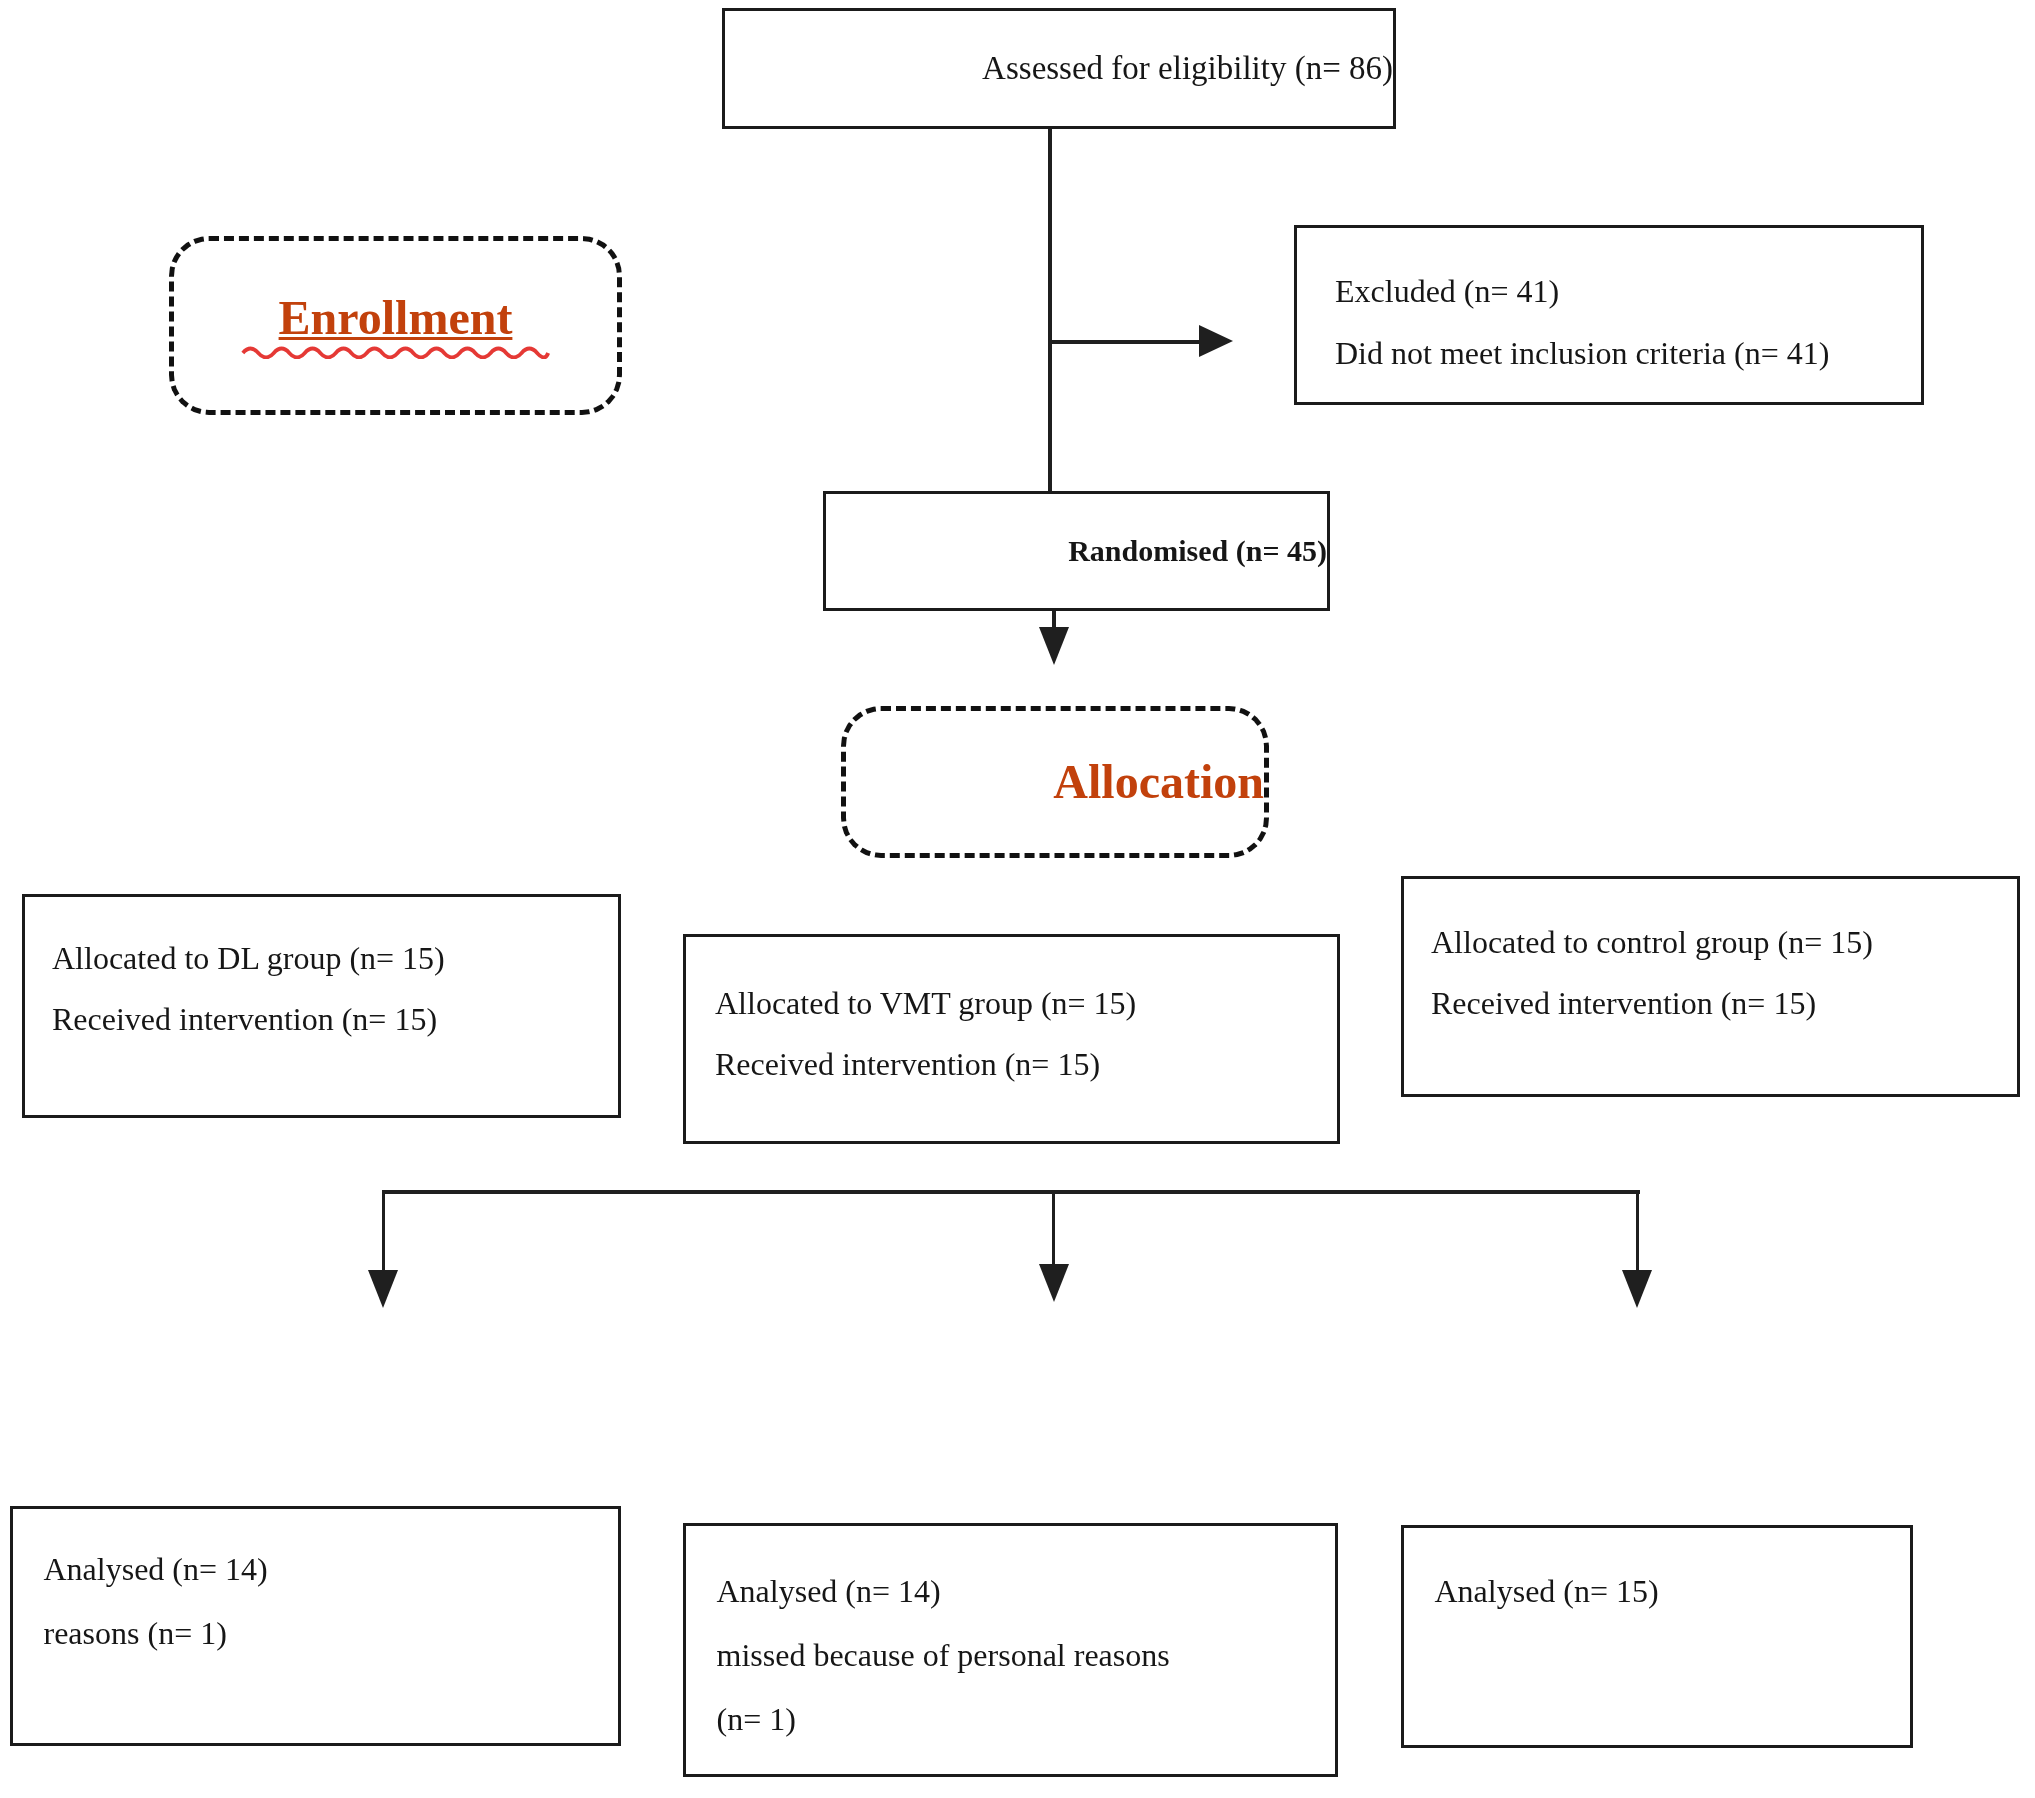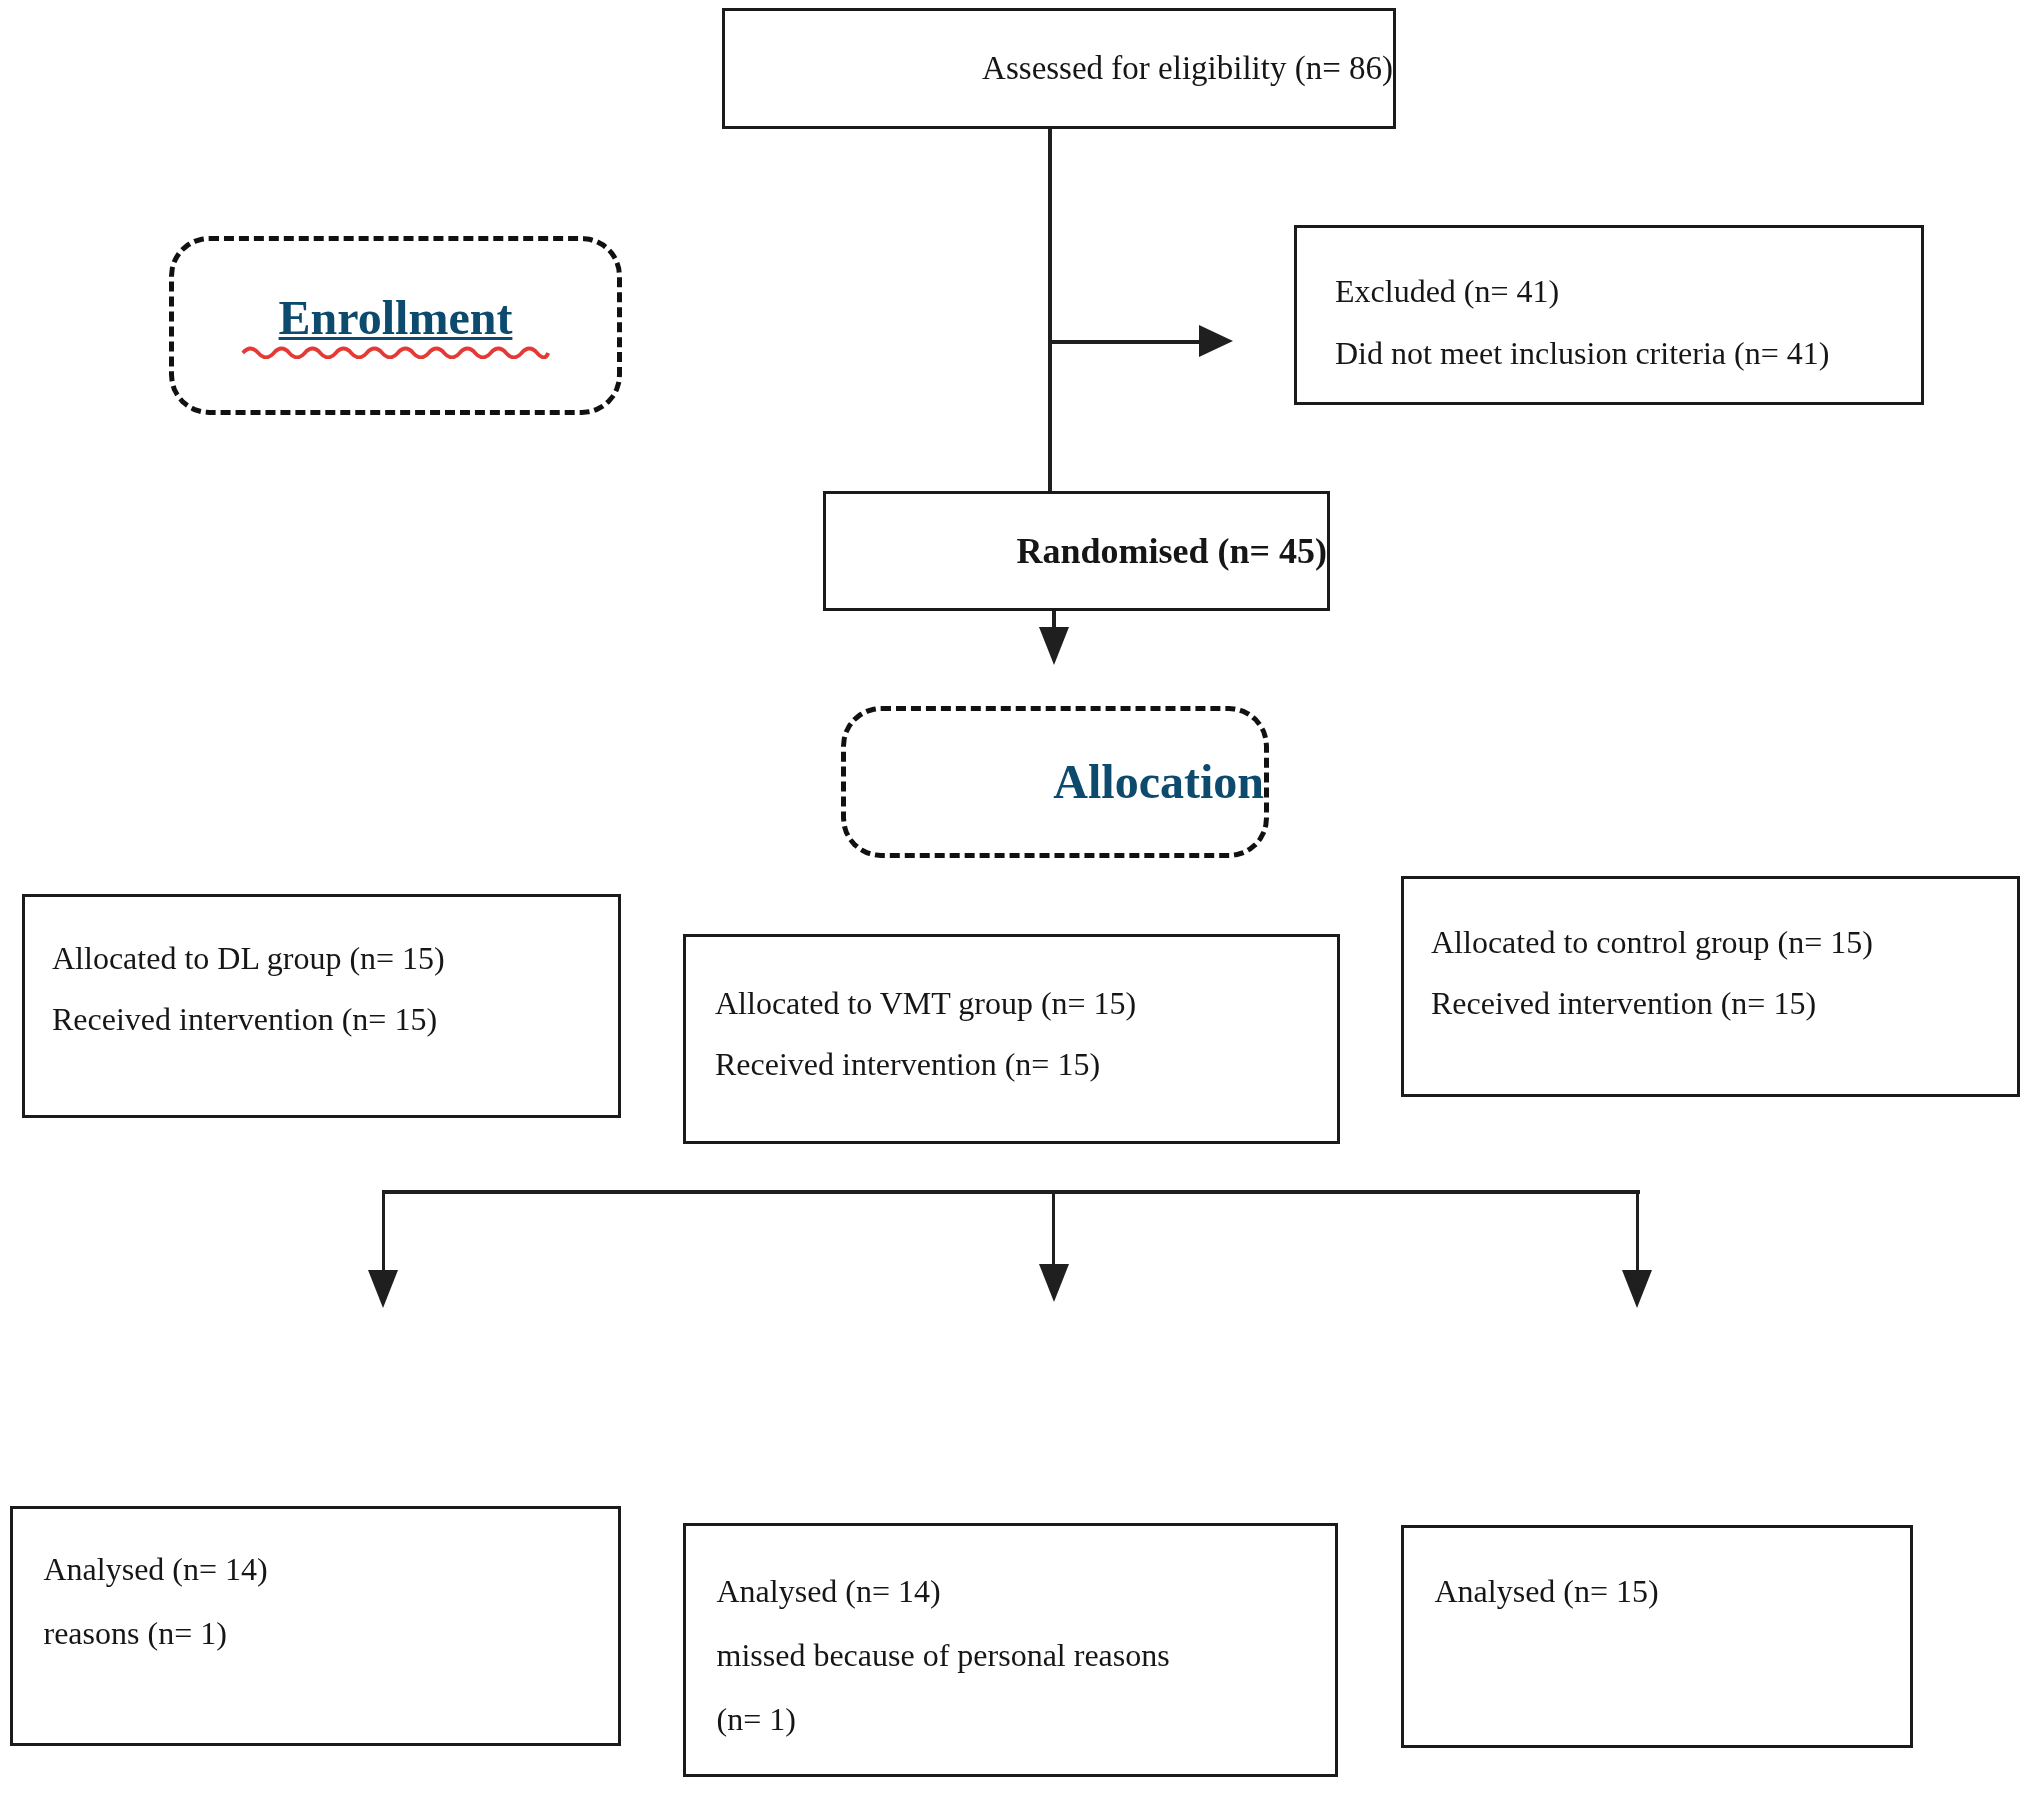--- a/index.html
+++ b/index.html
@@ -25,21 +25,21 @@
   .box.center {
     display: flex;
     align-items: center;
     justify-content: flex-end;
     text-align: center;
   }
   .bold { font-weight: bold; }
 
   #assessed    { left: 722px; top: 7.8px;   width: 674px; height: 121px; font-size: 33px; }
   #excluded    { left: 1294px; top: 225px;  width: 630px; height: 180px; padding: 32px 16.6px 0 38px; }
-  #randomised  { left: 823px; top: 491px;  width: 507px;  height: 120px; font-size: 36px; }
+  #randomised  { left: 823px; top: 491px;  width: 507px;  height: 120px; font-size: 30px; }
 
   #box-dl      { left: 22px;   top: 894px; width: 599px; height: 224px; padding: 30.5px 16.6px 0 27px; line-height: 61px; }
   #box-vmt     { left: 683px; top: 934px; width: 657px; height: 210px; padding: 36px 16.6px 0 29px; line-height: 61px; }
   #box-control { left: 1401px; top: 876px; width: 619px; height: 221px; padding: 33px 16.6px 0 27px; line-height: 61px; }
 
   #box-an-dl      { left: 10px;   top: 1506px; width: 611px; height: 240px; padding: 28px 22px 0 30.5px; line-height: 64px; }
   #box-an-vmt     { left: 683px; top: 1523px; width: 655px; height: 254px; padding: 33px 16.6px 0 30.5px; line-height: 64px; }
   #box-an-control { left: 1401px; top: 1525px; width: 512px;  height: 223px; padding: 30.5px 16.6px 0 30.5px; line-height: 64px; }
 
   .justify-wide { word-spacing: 46px; }
@@ -55,21 +55,21 @@
     align-items: center;
     justify-content: center;
   }
   #stage-enrollment { left: 169px;  top: 236px;  width: 453px; height: 179px; }
   #stage-allocation { left: 841px; top: 706px; width: 428px; height: 152px; justify-content: flex-end; }
   #stage-analysis   { left: 827px; top: 1314px; width: 424px; height: 152px; }
 
   .stage-label {
     font-weight: bold;
     font-size: 48px;
-    color: #0c4a6e;
+    color: #c2410c;
     line-height: 1.1;
   }
   .enroll-wrap { display: flex; flex-direction: column; align-items: center; }
   .enroll-wrap .stage-label {
     text-decoration: underline;
     text-decoration-thickness: 2.8px;
     text-underline-offset: 3.3px;
   }
   .squiggle { margin-top: -2.2px; }
 

